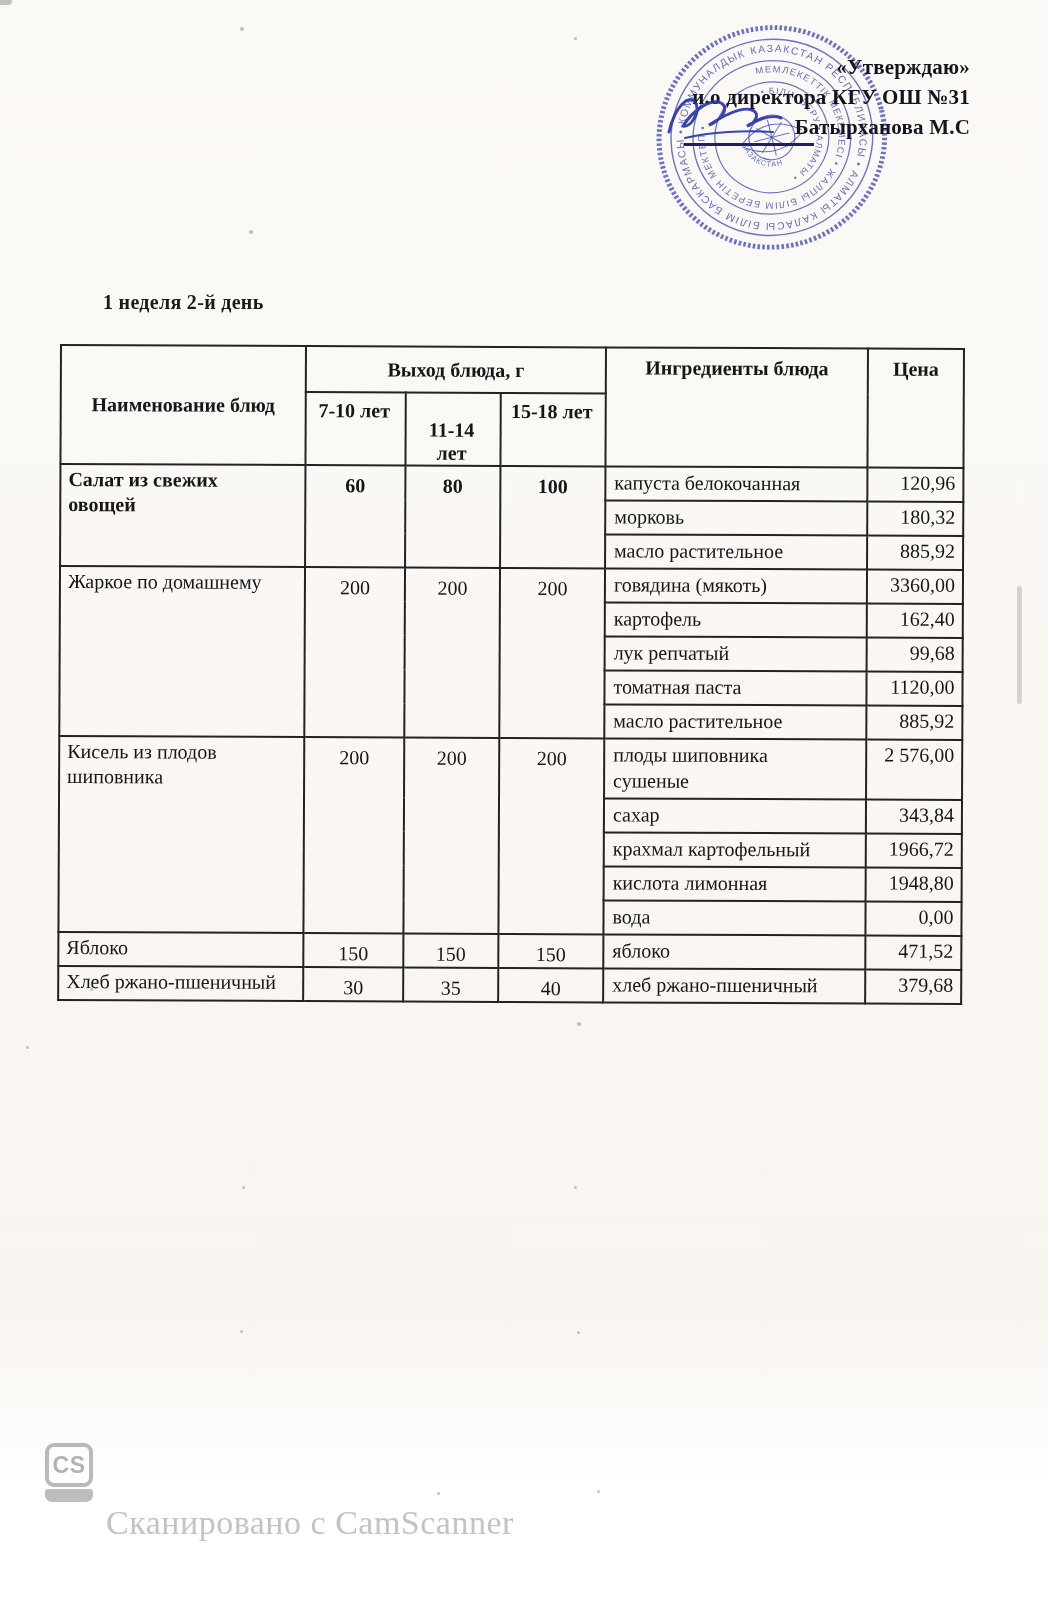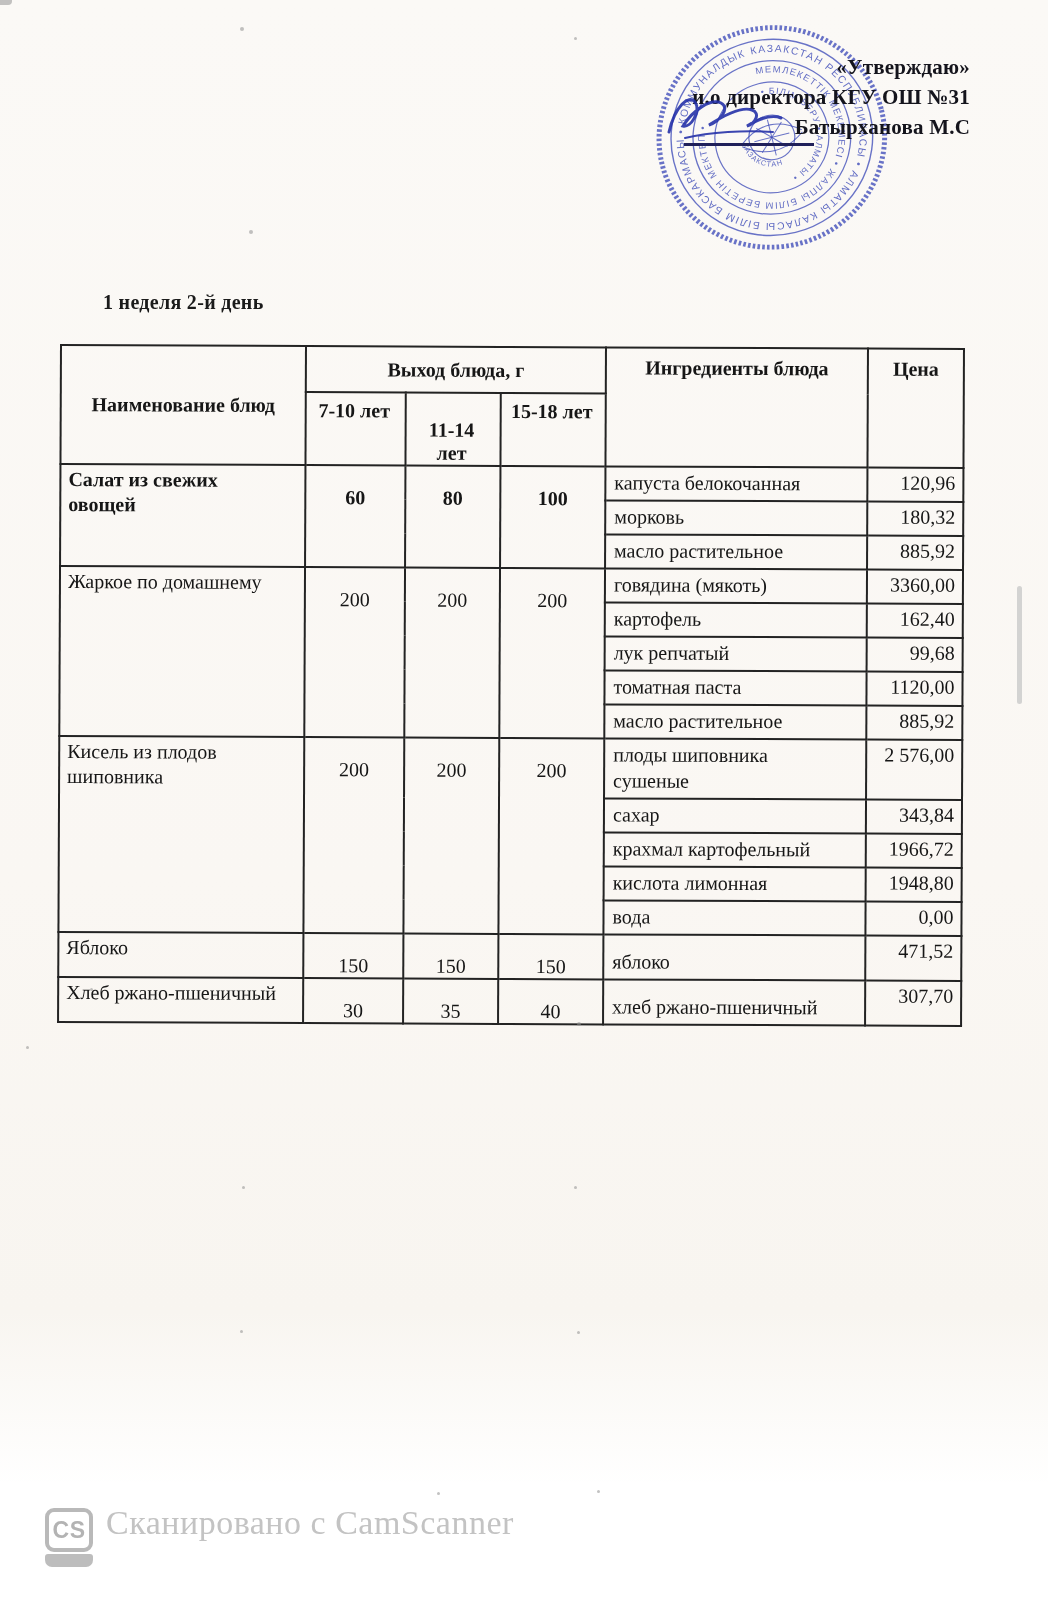--- a/index.html
+++ b/index.html
@@ -31,27 +31,27 @@
   .menu-table th { font-weight: bold; font-size: 20px; }
   th.h-name { vertical-align: middle; text-align: center; }
   th.h-out  { vertical-align: middle; text-align: center; }
   th.h-age  { vertical-align: top; text-align: center; padding: 6px 12px 0 9px; }
   th.h-ing  { vertical-align: top; text-align: center; padding-top: 8px; }
   th.h-price{ vertical-align: top; text-align: center; padding-top: 8px; }
   th.h-age .wrap-narrow { display: inline-block; width: 60px; margin-top: 19px; }
   .menu-table tbody tr { height: 31px; }
   td.dish-name { text-align: left; vertical-align: top; padding: 2px 4px 2px 7px; white-space: pre-line; line-height: 1.25; }
   td.dish-name.bold { font-weight: bold; }
-  td.portion { text-align: center; vertical-align: top; padding-top: 20px; }
+  td.portion { text-align: center; vertical-align: top; padding-top: 8px; }
   td.portion.bold { font-weight: bold; }
   td.ingredient { text-align: left; vertical-align: bottom; padding: 2px 6px 4px 8px; white-space: pre-line; line-height: 1.3; }
   td.price { text-align: right; vertical-align: top; padding: 3px 7px 0 2px; white-space: nowrap; }
   
   .footer-band { position: absolute; left: 0; top: 1482px; width: 1048px; height: 118px; background: #ffffff; z-index: 1; }
-  .cs-icon { position: absolute; left: 45px; top: 1508px; width: 50px; height: 56px; z-index: 2; }
+  .cs-icon { position: absolute; left: 45px; top: 1443px; width: 50px; height: 56px; z-index: 2; }
   .cs-box { width: 48px; height: 44px; border: 4.5px solid #b9b9b9; border-radius: 9px; display: flex; align-items: center; justify-content: center; }
   .cs-box span { font-family: "Liberation Sans", sans-serif; font-weight: bold; font-size: 23px; color: #b3b3b3; letter-spacing: .5px; }
   .cs-base { width: 48px; height: 13px; background: #bdbdbd; border-radius: 3px 3px 7px 7px; margin-top: 2px; }
   .footer-text { position: absolute; left: 106px; top: 1504px; font-family: Liberation Serif, serif; font-size: 34px; color: #c3c3c3; letter-spacing: .5px; z-index: 2; }
   
   .speck { position: absolute; background: #8f8f8f; border-radius: 50%; opacity: .55; z-index: 5; }
   .edge-line { position: absolute; left: 1017px; top: 586px; width: 5px; height: 118px; background: #c9c9c9; border-radius: 3px; opacity: .8; z-index: 5; }
   .corner-mark { position: absolute; left: 0; top: 0; width: 12px; height: 5px; background: #8a8a8a; opacity: .5; border-radius: 0 0 4px 0; z-index: 5; }
 </style>
 </head>
@@ -210,21 +210,21 @@
           <td class="portion" rowspan="1">150</td>
           <td class="ingredient">яблоко</td>
           <td class="price">471,52</td>
         </tr>
         <tr>
           <td class="dish-name" rowspan="1">Хлеб ржано-пшеничный</td>
           <td class="portion" rowspan="1">30</td>
           <td class="portion" rowspan="1">35</td>
           <td class="portion" rowspan="1">40</td>
           <td class="ingredient">хлеб ржано-пшеничный</td>
-          <td class="price">307,70</td>
+          <td class="price">379,68</td>
         </tr>
       </tbody>
   </table>
 
   <div class="footer-band"></div>
   <div class="cs-icon">
     <div class="cs-box">
         <span>CS</span>
       </div>
     <div class="cs-base"></div>

